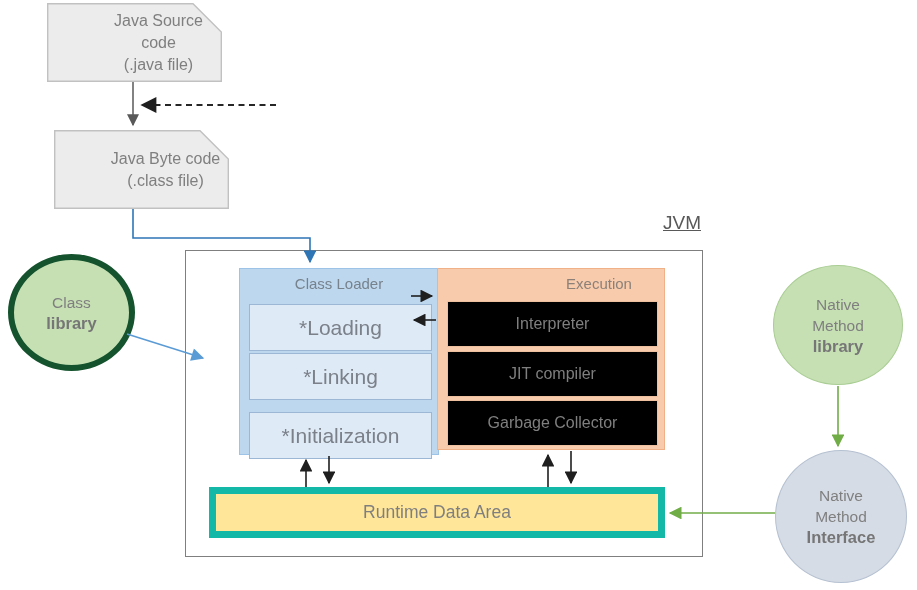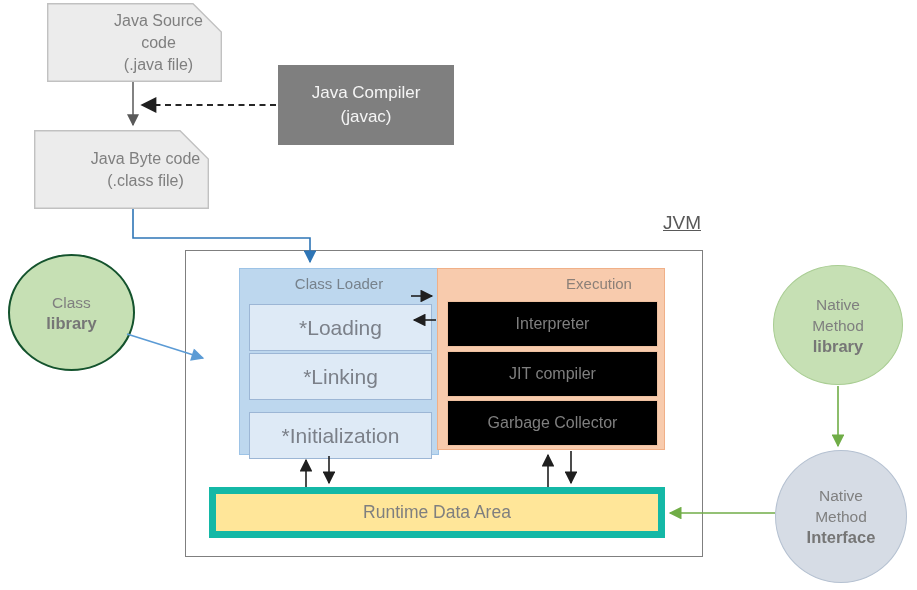--- a/index.html
+++ b/index.html
@@ -44,47 +44,43 @@
   .runtime{
     left:209px;top:487px;width:456px;height:51px;background:#ffe699;border:7px solid #14b8a6;
     display:flex;align-items:center;justify-content:center;font-size:17.5px;color:#7f7f7f;
   }
   
   .circle{
     border-radius:50%;display:flex;flex-direction:column;justify-content:center;align-items:center;
     text-align:center;font-size:15.5px;line-height:21px;color:#7f7f7f;
   }
   .circle .bold{font-weight:bold;font-size:16.5px;color:#767676;}
-  .class-library{left:8px;top:254px;width:127px;height:117px;background:#c6e0b4;border:2px solid #14532d;}
+  .class-library{left:8px;top:254px;width:127px;height:117px;background:#c6e0b4;border:6px solid #14532d;}
   .native-library{left:773px;top:265px;width:130px;height:120px;background:#c6e0b4;border:1px solid #a9cd93;}
   .native-interface{left:775px;top:450px;width:132px;height:133px;background:#d6dce5;border:1px solid #b5c1d1;}
   
   #arrow-layer{position:absolute;left:0;top:0;width:917px;height:590px;pointer-events:none;}
 </style>
 </head>
 <body>
 
 <div id="canvas">
 
   <div class="abs doc-node" style="left:47px;top:3px;">
     <svg width="175" height="79" viewBox="0 0 175 79">
       <path d="M0.7,0.7 H146 L174.3,29 V78.3 H0.7 Z" fill="#ececec" stroke="#c1c1c1" stroke-width="1.4"></path>
     </svg>
     <div class="doc-text">
       <span>Java Source code</span>
       <span>(.java file)</span>
     </div>
   </div>
 
-  <div class="abs compiler">
-    <span>Java Compiler</span>
-    <span>(javac)</span>
-  </div>
 
-  <div class="abs doc-node" style="left:34px;top:130px;">
+  <div class="abs doc-node" style="left:54px;top:130px;">
     <svg width="175" height="79" viewBox="0 0 175 79">
       <path d="M0.7,0.7 H146 L174.3,29 V78.3 H0.7 Z" fill="#ececec" stroke="#c1c1c1" stroke-width="1.4"></path>
     </svg>
     <div class="doc-text">
       <span>Java Byte code</span>
       <span>(.class file)</span>
     </div>
   </div>
 
   <div class="abs jvm-label">JVM</div>

